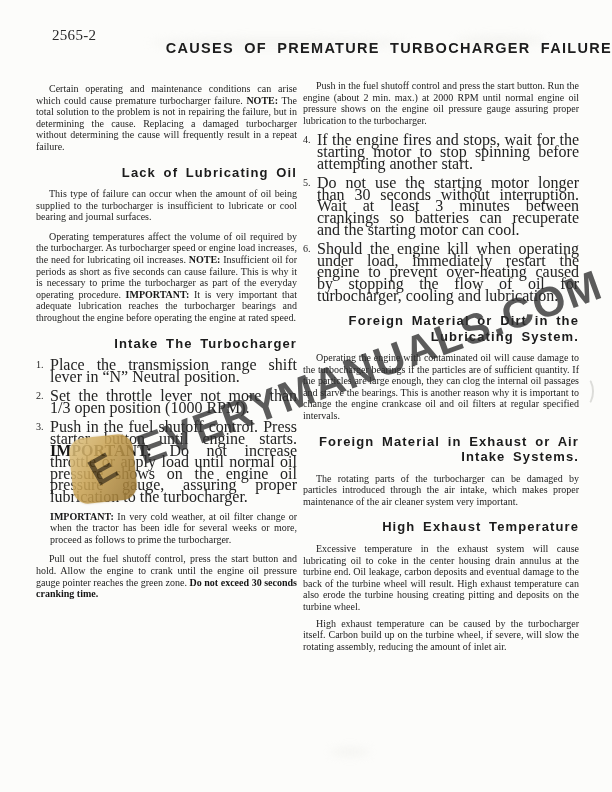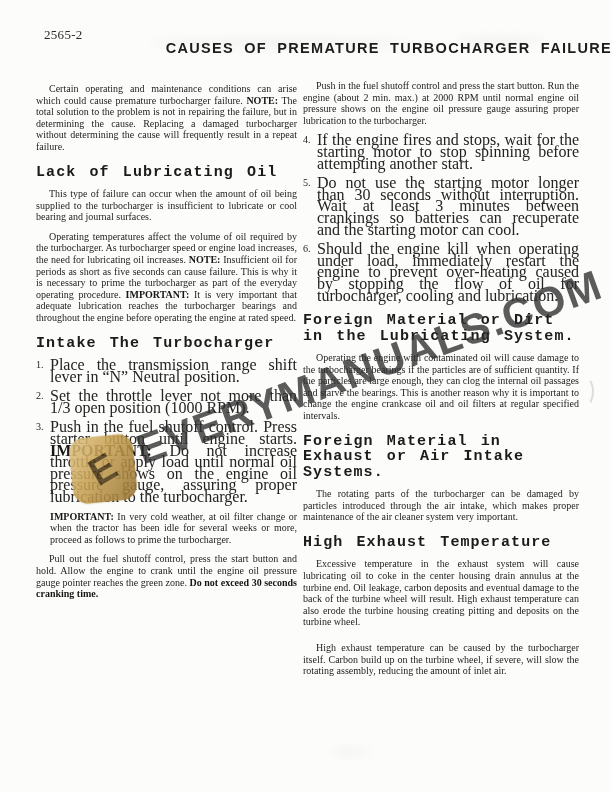--- a/index.html
+++ b/index.html
@@ -12,22 +12,22 @@
     color:#232323;
   }
   .page{position:absolute;inset:0;}
   
   .smudge{position:absolute;background:#ededea;border-radius:50%;filter:blur(4px);opacity:.55;}
   .smudge.s1{left:150px;top:38px;width:260px;height:10px;}
   .smudge.s2{left:455px;top:36px;width:90px;height:9px;}
   .smudge.s3{left:330px;top:748px;width:40px;height:8px;}
 
   .page-number{
-    position:absolute;left:44px;top:27px;
-    font-size:13px;letter-spacing:.3px;color:#2a2a2a;
+    position:absolute;left:52px;top:27px;
+    font-size:15px;letter-spacing:.3px;color:#2a2a2a;
   }
   .page-title{
     position:absolute;left:0;right:0;top:40px;
     text-align:right;
     font-family:"Liberation Sans", sans-serif;
     font-weight:bold;font-size:14.5px;
     letter-spacing:1.3px;word-spacing:5px;
     color:#1d1d1d;
   }
 
@@ -35,29 +35,30 @@
   .col-left{left:36px;top:83px;width:261px;}
   .col-right{left:303px;top:80px;width:276px;}
   .column > :first-child{margin-top:0;}
 
   .para{
     font-size:10px;line-height:11.6px;
     text-align:justify;text-indent:13px;
     margin:8px 0 0;
   }
   .para.indented{margin-left:14px;text-indent:0;}
-  .para.tight{margin-top:14px;}
+  .para.tight{margin-top:5px;}
   .para b, .li-text b{color:#161616;}
 
   .sec-heading{
-    font-family:Liberation Mono, monospace;
-    font-weight:bold;font-size:15px;line-height:15.5px;
+    font-family:Liberation Sans, sans-serif;
+    font-weight:bold;font-size:13px;line-height:15.5px;
     letter-spacing:1.1px;word-spacing:3px;
     color:#1b1b1b;
     margin:12px 0 5px;
+    text-align:right;
   }
 
   .list-item{display:flex;margin:8px 0 0;}
   .list-num{
     flex:none;width:14px;
     font-size:10.1px;line-height:11.6px;
   }
   .li-text{
     flex:1;
     font-size:16px;line-height:11.6px;

